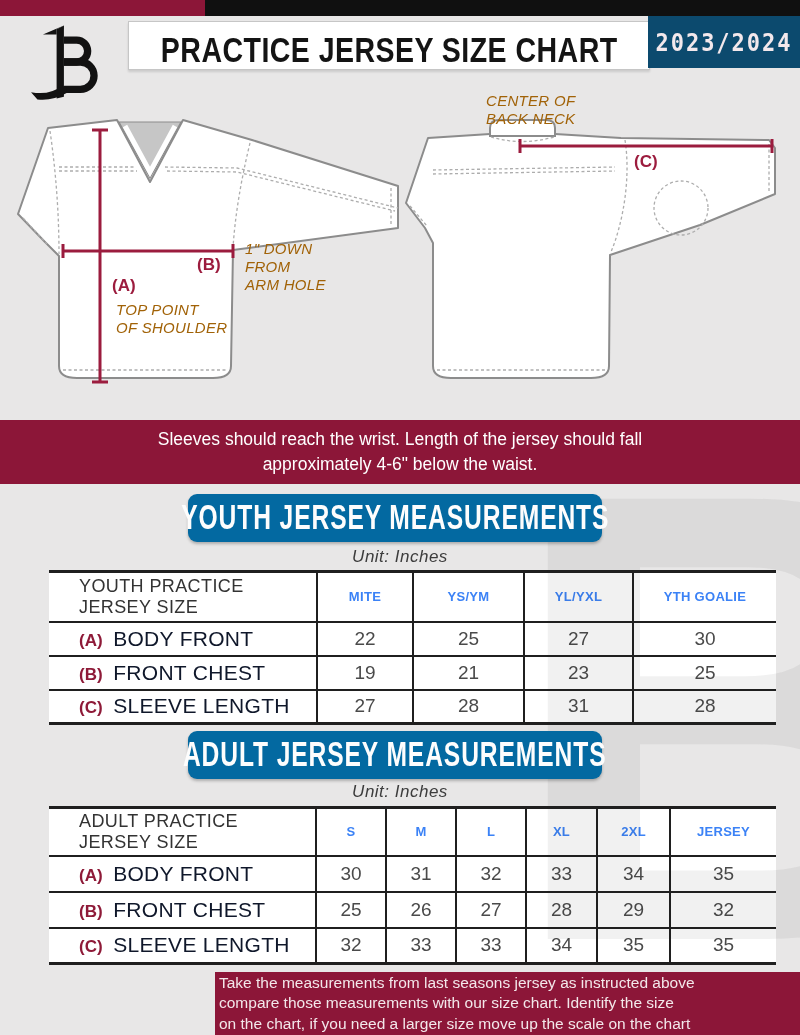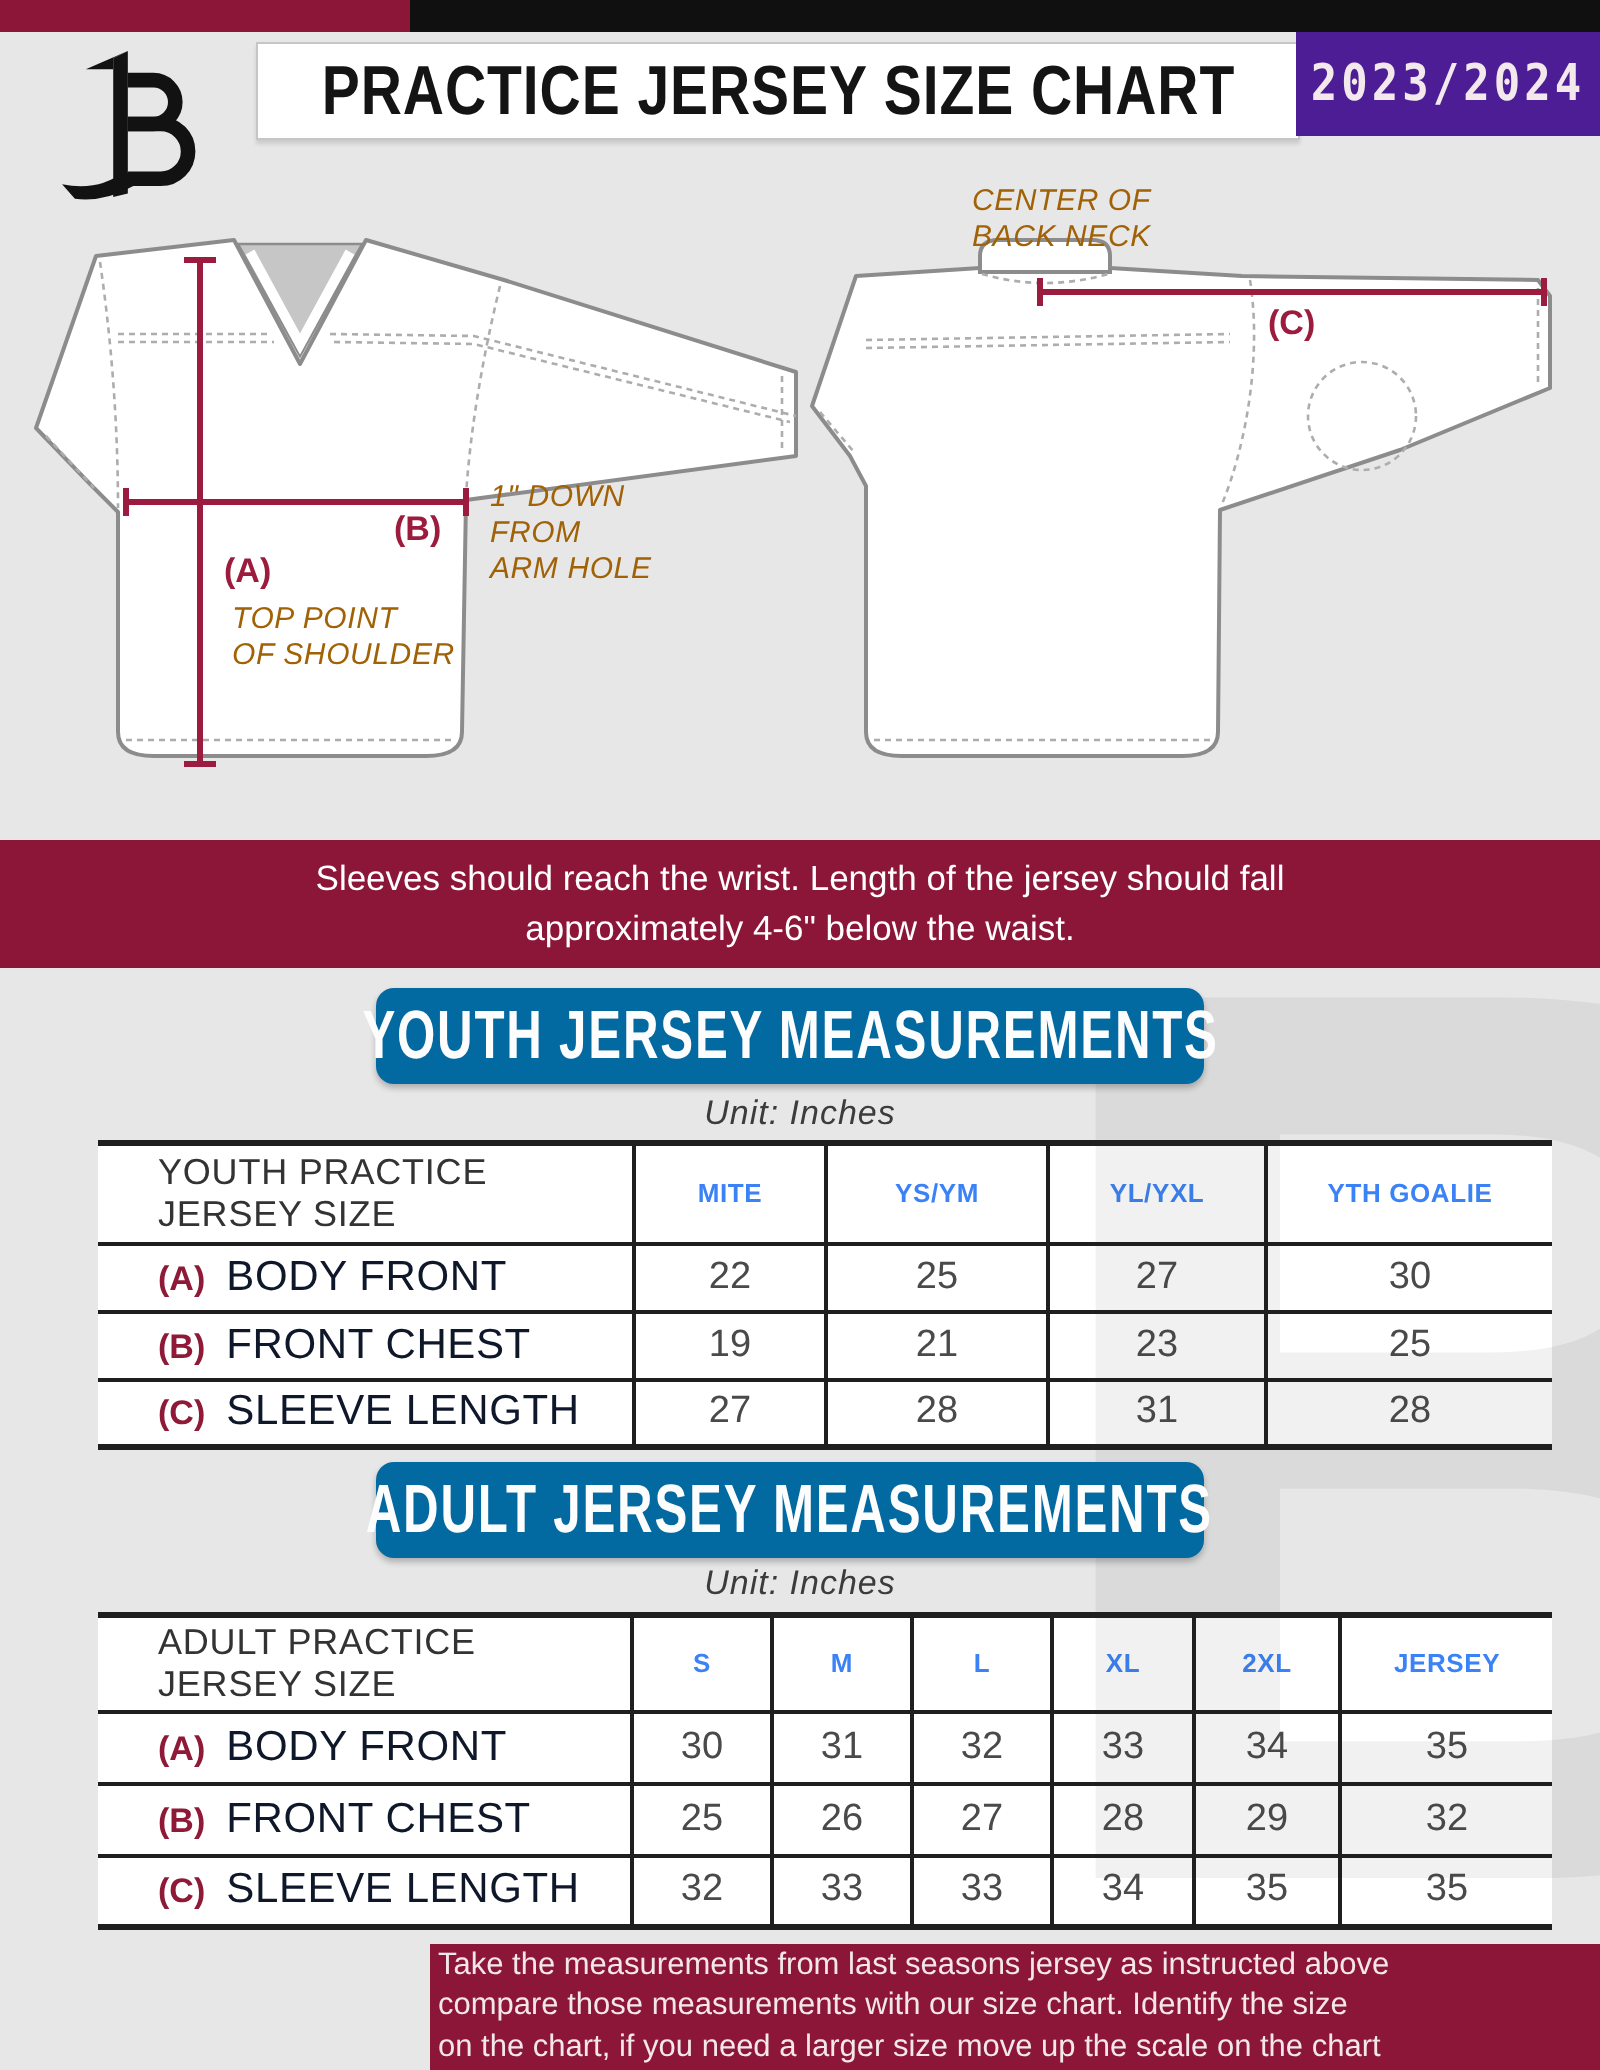--- a/index.html
+++ b/index.html
@@ -7,24 +7,24 @@
         font-family:"Liberation Sans",sans-serif;}
   .abs{position:absolute;}
 
   
   .topbar-maroon{left:0;top:0;width:205px;height:16px;background:#8c1638;}
   .topbar-black{left:205px;top:0;width:595px;height:16px;background:#101010;}
 
   
   .logo-box{left:24px;top:20px;width:78px;height:84px;color:#121212;}
   .title-box{left:128px;top:21px;width:520px;height:47px;background:#ffffff;border:1px solid #c6c6c6;
-             box-shadow:0 2px 2px rgba(0,0,0,.12);display:flex;align-items:center;justify-content:center;}
+             box-shadow:0 2px 2px rgba(0,0,0,.12);display:flex;align-items:flex-end;justify-content:center;}
   .title-box span{font-size:31px;font-weight:bold;color:#141414;letter-spacing:.5px;
              display:inline-block;transform:scale(.92,1.12);white-space:nowrap;}
-  .year-box{left:648px;top:16px;width:152px;height:52px;background:#4c1d95;display:flex;
+  .year-box{left:648px;top:16px;width:152px;height:52px;background:#0c4a6e;display:flex;
             align-items:center;justify-content:center;}
   .year-box span{font-family:"DejaVu Sans Mono",monospace;font-size:22px;font-weight:bold;color:#f3e8ec;
             letter-spacing:2px;display:inline-block;transform:scaleY(1.15);}
 
   
   .diagrams{left:0;top:68px;width:800px;height:352px;}
   .jersey{position:absolute;}
   .mlines{position:absolute;left:0;top:0;width:800px;height:352px;pointer-events:none;}
   .anno-key{position:absolute;color:#9c1c3e;font-weight:bold;font-size:17px;}
   .anno-text{position:absolute;color:#a16207;font-style:italic;font-size:15px;line-height:18px;

